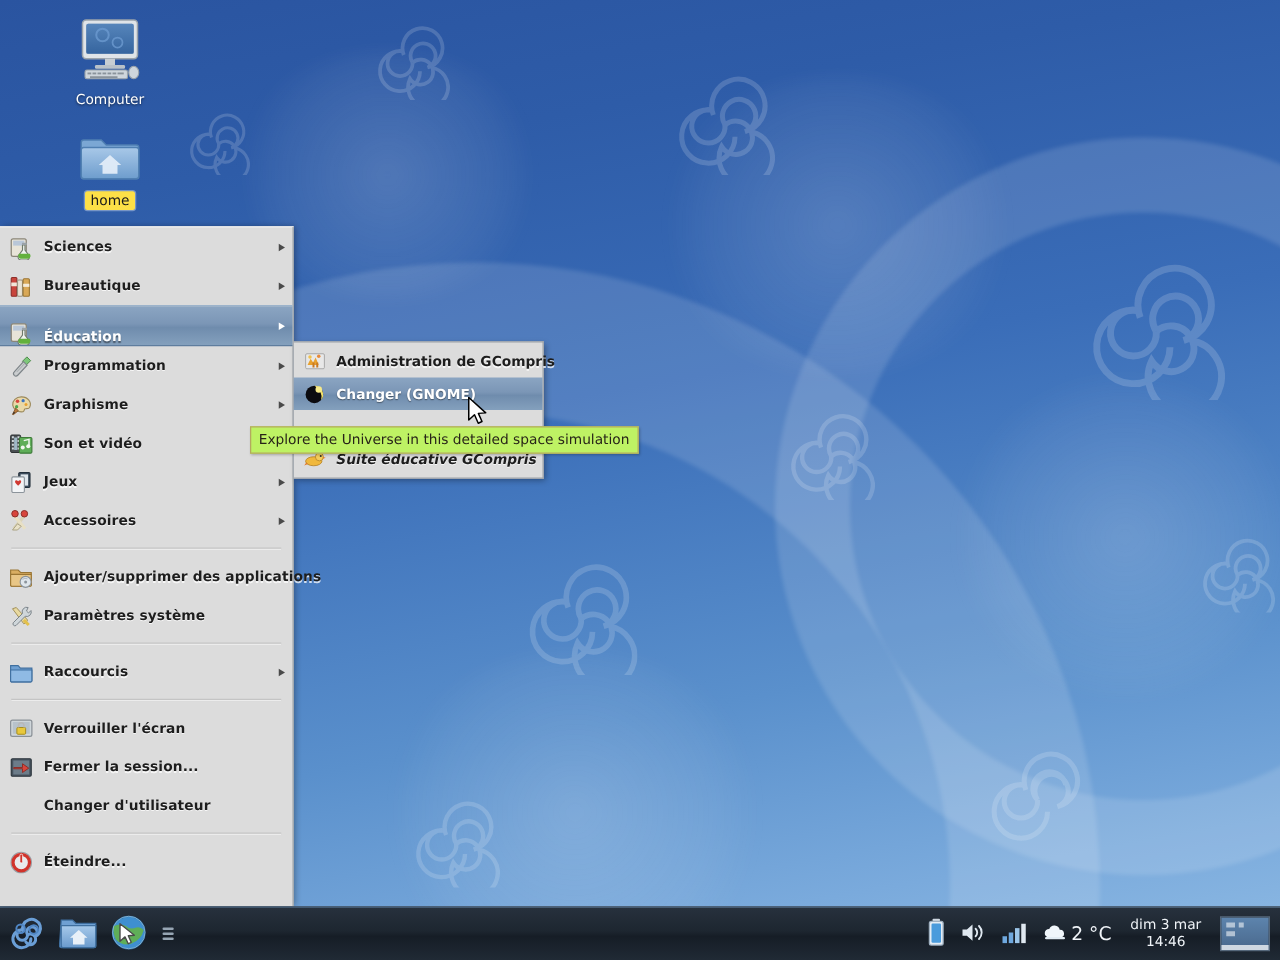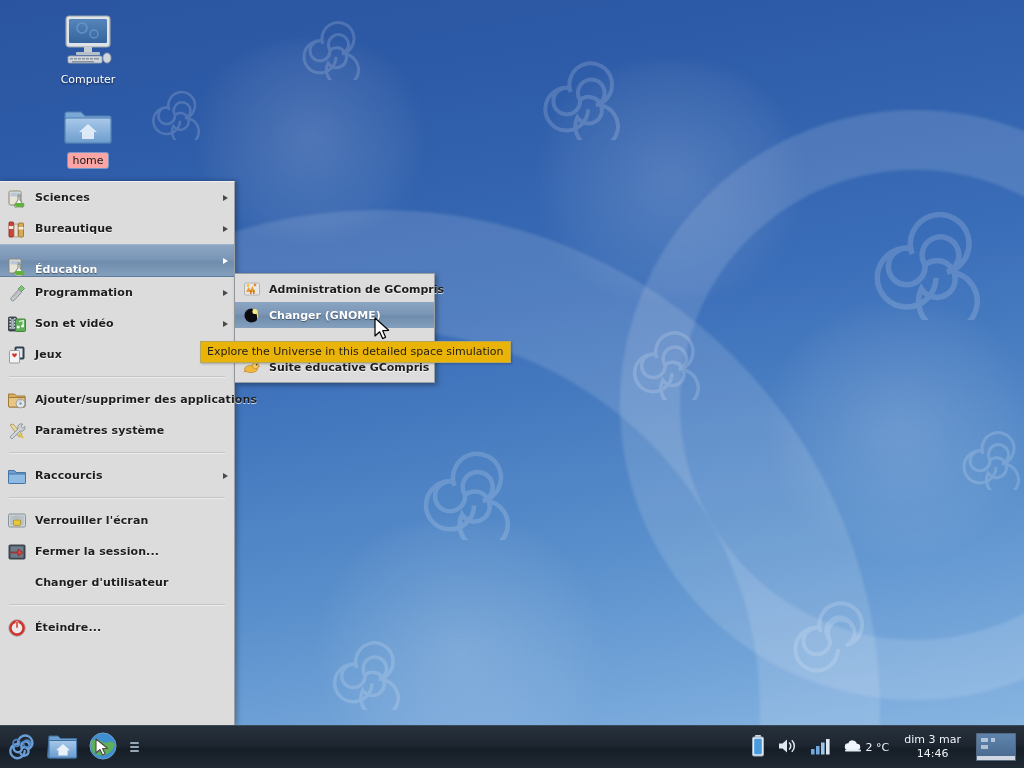--- a/index.html
+++ b/index.html
@@ -49,21 +49,21 @@
     width: 96px;
     text-align: center;
     color: #ffffff;
     font-size: 11px;
     text-shadow: 0 1px 2px rgba(0,0,0,0.65);
     cursor: default;
   }
   .desk-icon .glyph { display: block; margin: 0 auto 3px auto; }
   .desk-icon .lbl { display: inline-block; padding: 1px 4px; border-radius: 2px; }
   .desk-icon.selected .lbl {
-    background: #fca5a5;
+    background: #fde047;
     color: #1a1a1a;
     text-shadow: none;
     box-shadow: 0 0 0 1px rgba(255,255,255,0.35);
   }
 
   
   #mainmenu {
     position: absolute;
     left: 0; top: 181px;
     width: 235px; height: 544px;
@@ -149,21 +149,21 @@
   .smi.sel {
     background: linear-gradient(to bottom, #8ba5c2 0%, #7b96b6 45%, #6f8cad 55%, #84a0bd 100%);
     color: #fff;
   }
   .smi.sel .txt { color:#fff; text-shadow: 0 1px 1px rgba(0,0,0,0.45); }
 
   
   #tooltip {
     position: absolute;
     left: 200px; top: 341px;
-    background: #eab308;
+    background: #bef264;
     border: 1px solid #b4a95e;
     color: #272318;
     font-size: 11px;
     padding: 3px 6px 4px 6px;
     white-space: nowrap;
     box-shadow: 1px 1px 2px rgba(0,0,0,0.25);
   }
 
   
   #cursor { position: absolute; left: 374px; top: 317px; }
@@ -192,21 +192,21 @@
   .handle i { display:block; width: 9px; height: 2px; background: #97a6b4; border-radius:1px; }
   .tray-ic { position: relative; cursor: pointer; }
   #clock {
     text-align: center;
     line-height: 14px;
     font-size: 11px;
     color: #f0f4f8;
     cursor: default;
     padding: 0 4px;
   }
-  #temp { font-size: 11px; color: #f0f4f8; }
+  #temp { font-size: 15px; color: #f0f4f8; }
   .weather-wrap { display:flex; align-items:center; gap:3px; cursor:pointer;}
   #pager {
     width: 38px; height: 26px;
     border: 1px solid #55677a;
     background: linear-gradient(to bottom,#5d84ad,#49688c);
     position: relative;
     cursor: pointer;
     overflow: hidden;
   }
   #pager .mini { position:absolute; background: rgba(255,255,255,0.55); }
@@ -422,20 +422,35 @@
         <svg width="20" height="20" viewBox="0 0 20 20">
           <path d="M14.5 2.5 l3 3 -3.5 3.5 -3 -3z" fill="#7ec77a" stroke="#4f8c4c" stroke-width="0.8"></path>
           <path d="M11.8 6.3 l2.9 2.9 -7.5 8 a2 2 0 0 1 -2.8 0.1 a2 2 0 0 1 0 -2.8z" fill="#c9ccce" stroke="#7d8488" stroke-width="0.9"></path>
           <path d="M13 7.5 l-6.5 7" stroke="#9ba2a6" stroke-width="0.7" fill="none"></path>
         </svg>
       </span>
       <span class="txt">Programmation</span>
       <span class="arrow"></span>
     </div>
 
+    <div class="mi">
+      <span class="ic">
+        <svg width="20" height="20" viewBox="0 0 20 20">
+          <path d="M10 3.5 a7 6 0 1 0 1.4 11.9 c1.4 -0.3 0.6 -1.8 1.6 -2.3 c1.1 -0.6 3 0.4 3.7 -1.2 A7 6 0 0 0 10 3.5z" fill="#e9d8a8" stroke="#9c8a5c" stroke-width="0.9"></path>
+          <circle cx="7" cy="7" r="1.4" fill="#d8453c"></circle>
+          <circle cx="11.5" cy="6.5" r="1.3" fill="#3a72c0"></circle>
+          <circle cx="13.8" cy="9.6" r="1.2" fill="#e8a12e"></circle>
+          <circle cx="6.3" cy="11.3" r="1.3" fill="#4fa54c"></circle>
+          <path d="M3 17.5 l2.5 -5 l2.2 2 l-4 3.2z" fill="#b97a3a" stroke="#7c4f23" stroke-width="0.7"></path>
+          <path d="M3 17.5 l1.1 -2.2 l1 0.9z" fill="#2a2a2a"></path>
+        </svg>
+      </span>
+      <span class="txt">Graphisme</span>
+      <span class="arrow"></span>
+    </div>
 
     <div class="mi">
       <span class="ic">
         <svg width="20" height="20" viewBox="0 0 20 20">
           <rect x="1.5" y="3" width="8" height="14" rx="1" fill="#4a4f52" stroke="#2e3234" stroke-width="0.8"></rect>
           <g fill="#cfd6da">
             <rect x="2.5" y="4" width="1.6" height="1.6"></rect>
               <rect x="2.5" y="7" width="1.6" height="1.6"></rect>
             <rect x="2.5" y="10" width="1.6" height="1.6"></rect>
               <rect x="2.5" y="13" width="1.6" height="1.6"></rect>
@@ -461,20 +476,33 @@
           <rect x="8" y="2" width="9" height="12" rx="1" fill="#3a4a5a" stroke="#24303c" stroke-width="0.9"></rect>
           <rect x="9.5" y="3.5" width="6" height="9" fill="#dfe6ec"></rect>
           <rect x="2.5" y="5.5" width="10" height="12.5" rx="1" fill="#f2f4f6" stroke="#8c949b" stroke-width="0.9"></rect>
           <path d="M7.5 9 c1.6 -2 3.6 0 1.6 1.9 l-1.6 1.6 l-1.6 -1.6 c-2 -1.9 0 -3.9 1.6 -1.9z" fill="#d03a33"></path>
         </svg>
       </span>
       <span class="txt">Jeux</span>
       <span class="arrow"></span>
     </div>
 
+    <div class="mi">
+      <span class="ic">
+        <svg width="20" height="20" viewBox="0 0 20 20">
+          <path d="M4 16 L13 5" stroke="#d9d2b8" stroke-width="2.6" fill="none"></path>
+          <path d="M13 16 L4 5" stroke="#e8e0c4" stroke-width="2.6" fill="none"></path>
+          <circle cx="5" cy="4" r="2.6" fill="#d8453c" stroke="#8d2f29" stroke-width="0.8"></circle>
+          <circle cx="12.5" cy="4" r="2.6" fill="#d8453c" stroke="#8d2f29" stroke-width="0.8"></circle>
+          <path d="M3 17 l4 -5 l3 2 l-3 3z" fill="#e9e2c8" stroke="#a39a78" stroke-width="0.7"></path>
+        </svg>
+      </span>
+      <span class="txt">Accessoires</span>
+      <span class="arrow"></span>
+    </div>
 
     <div class="sep"></div>
 
     <div class="mi">
       <span class="ic">
         <svg width="20" height="20" viewBox="0 0 20 20">
           <path d="M1.5 4 h6 l2 2 h8.5 v10 a1 1 0 0 1 -1 1 h-14.5 a1 1 0 0 1 -1 -1 z" fill="#d9ae62" stroke="#9a7634" stroke-width="0.9"></path>
           <path d="M1.5 7.5 h16.5 v8.5 a1 1 0 0 1 -1 1 h-14.5 a1 1 0 0 1 -1 -1 z" fill="#e8c686" stroke="#9a7634" stroke-width="0.9"></path>
           <circle cx="13.5" cy="13.5" r="4.4" fill="#dfe6ec" stroke="#8b949c" stroke-width="0.9"></circle>
           <circle cx="13.5" cy="13.5" r="1.2" fill="#8b949c"></circle>
@@ -571,21 +599,21 @@
       <span class="ic">
         <svg width="18" height="18" viewBox="0 0 18 18">
           <circle cx="8.5" cy="9.5" r="7" fill="#0b0b10"></circle>
           <path d="M8.5 2.5 a7 7 0 0 1 5.4 11.4 A10 10 0 0 0 8.5 2.5z" fill="#f2e06a"></path>
           <circle cx="12" cy="5.5" r="2.6" fill="#f7ea8a"></circle>
         </svg>
       </span>
       <span class="txt">Changer (GNOME)</span>
     </div>
 
-    <div class="smi" style="margin-top:26px;">
+    <div class="smi" style="margin-top:26px;font-style:italic;">
       <span class="ic">
         <svg width="18" height="18" viewBox="0 0 18 18">
           <ellipse cx="8" cy="11" rx="6.5" ry="3.6" fill="#f0b83c" stroke="#b8862a" stroke-width="0.7"></ellipse>
           <circle cx="12.5" cy="7.5" r="3.2" fill="#f5cc5c" stroke="#b8862a" stroke-width="0.7"></circle>
           <circle cx="13.6" cy="6.8" r="0.8" fill="#2a2a2a"></circle>
           <path d="M15.4 7.6 l2.2 0.6 l-2.2 0.8z" fill="#e07a28"></path>
           <path d="M2 12 l-1.6 2.4 l3 -1.2z" fill="#e07a28"></path>
         </svg>
       </span>
       <span class="txt">Suite éducative GCompris</span>

